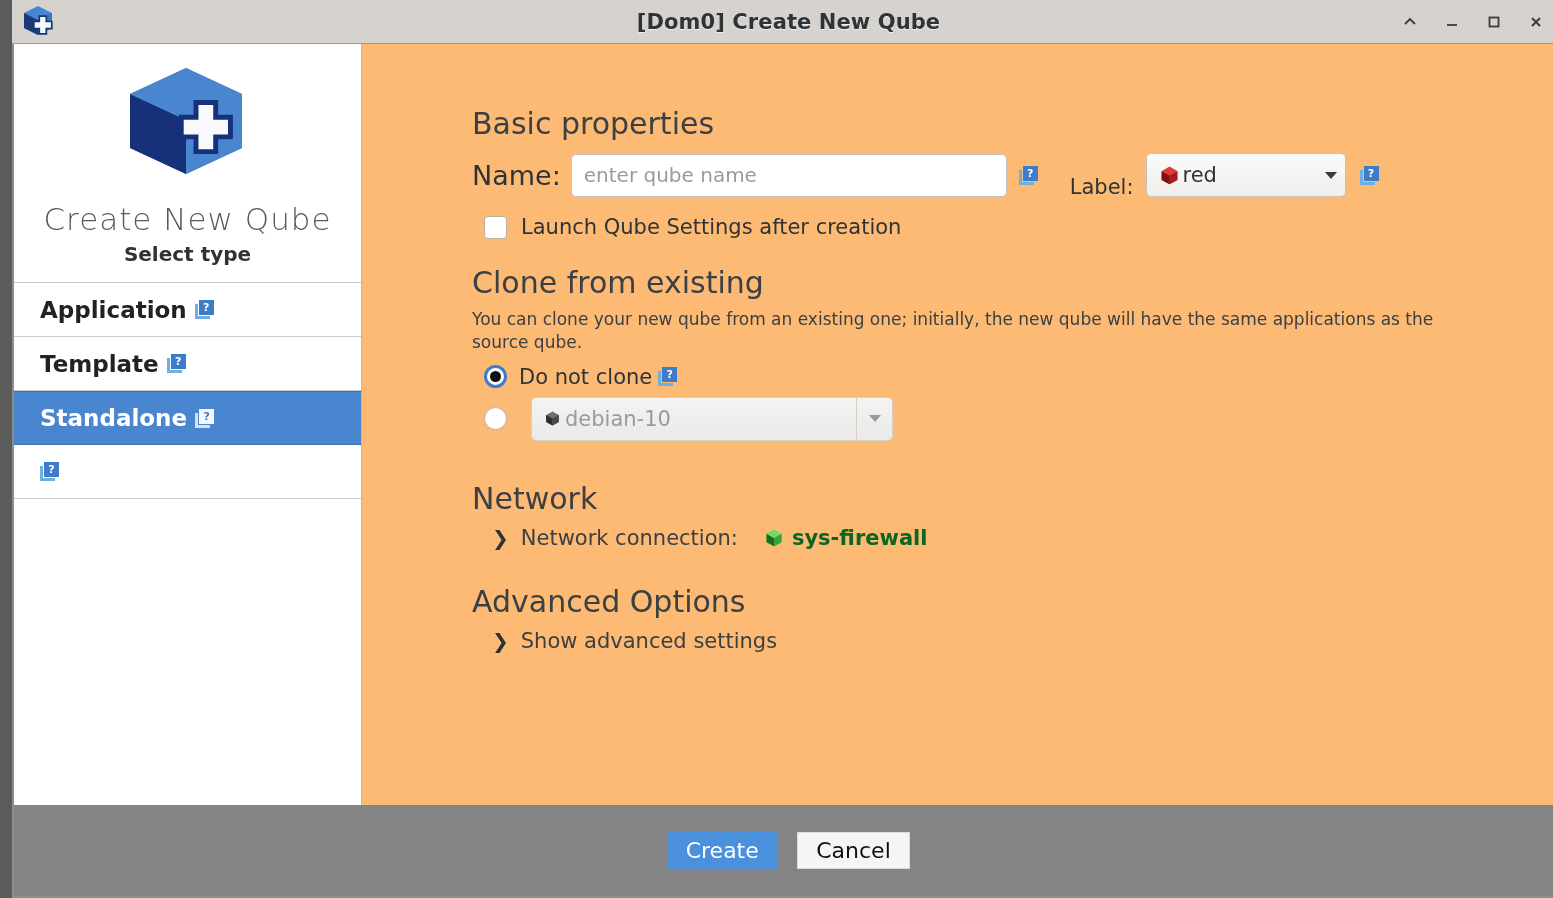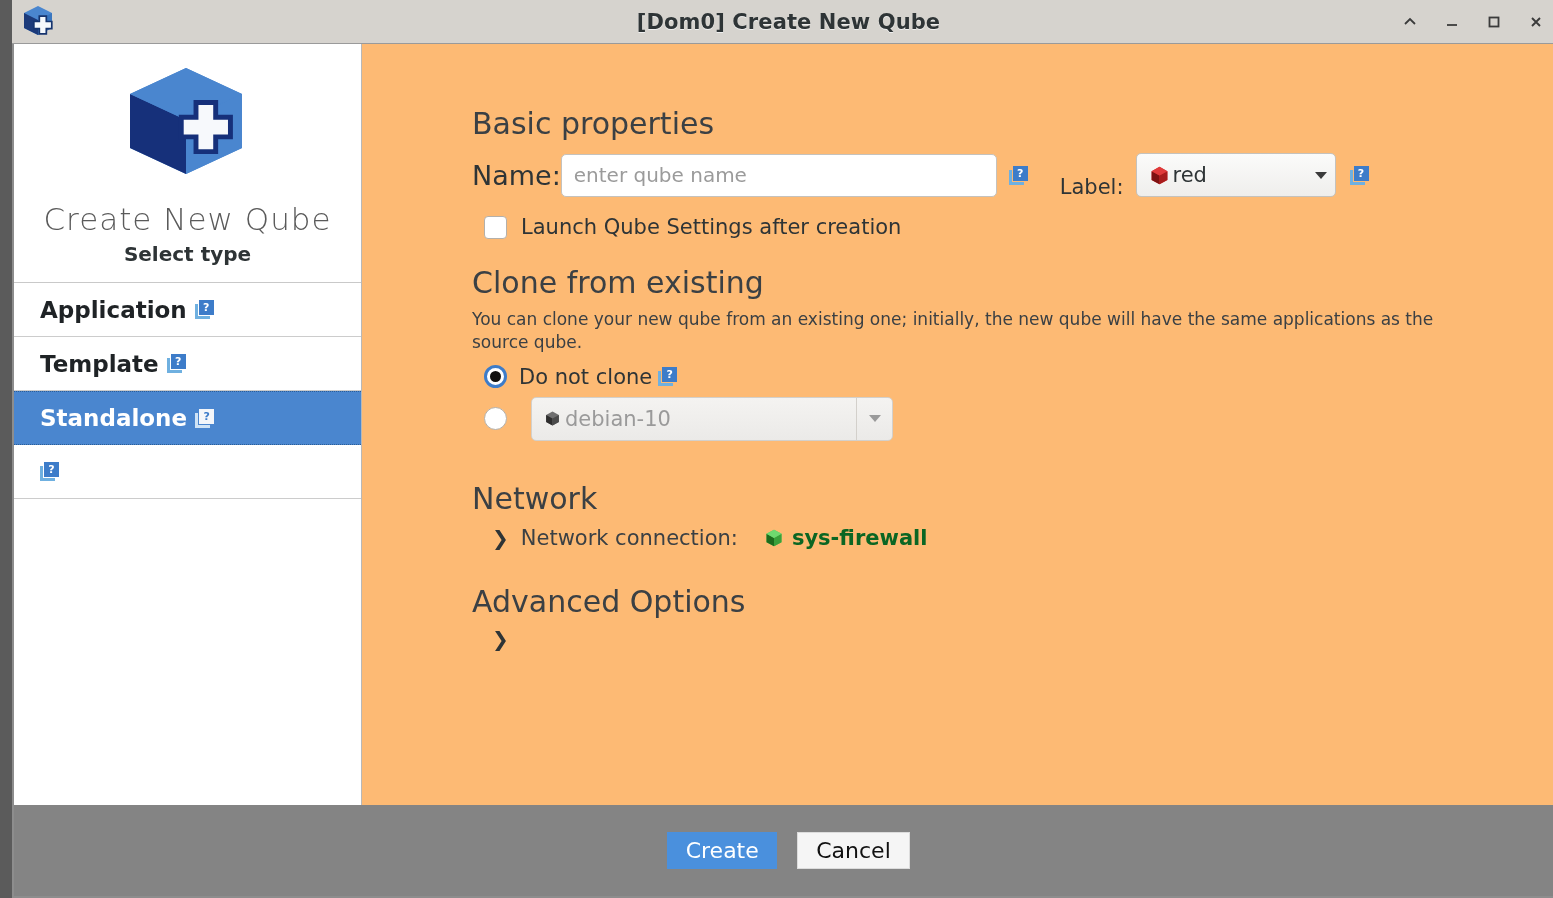--- a/index.html
+++ b/index.html
@@ -141,20 +141,21 @@
     max-width: 965px; margin-top: -2px; margin-bottom: 8px;
   }
 
   .row { display: flex; align-items: center; }
 
   
   #name-row { margin-bottom: 16px; gap: 0; }
   .field-label { font-size: 27px; color: #2e3436; }
   #name-input {
     width: 436px; height: 43px;
+    margin-left: 10px;
     border: 1px solid #c5c2bd;
     border-radius: 5px;
     background: #ffffff;
     font-size: 20px;
     color: #2e3436;
     padding: 0 12px;
     font-family: "DejaVu Sans", sans-serif;
     outline: none;
   }
   #name-input::placeholder { color: #9b9b9b; }
@@ -432,20 +433,21 @@
           </svg>
           <span>sys-firewall</span>
         </span>
       </div>
 
       <div class="spacer-lg"></div>
 
       <h2 class="section">Advanced Options</h2>
       <div class="expander-row">
         <span class="chev">❯</span>
+        <span class="expander-label">Show advanced settings</span>
       </div>
 
     </div>
   </div>
 
   <div id="footer">
     <div class="btn" id="create-btn">Create</div>
     <div class="btn" id="cancel-btn">Cancel</div>
   </div>
 

